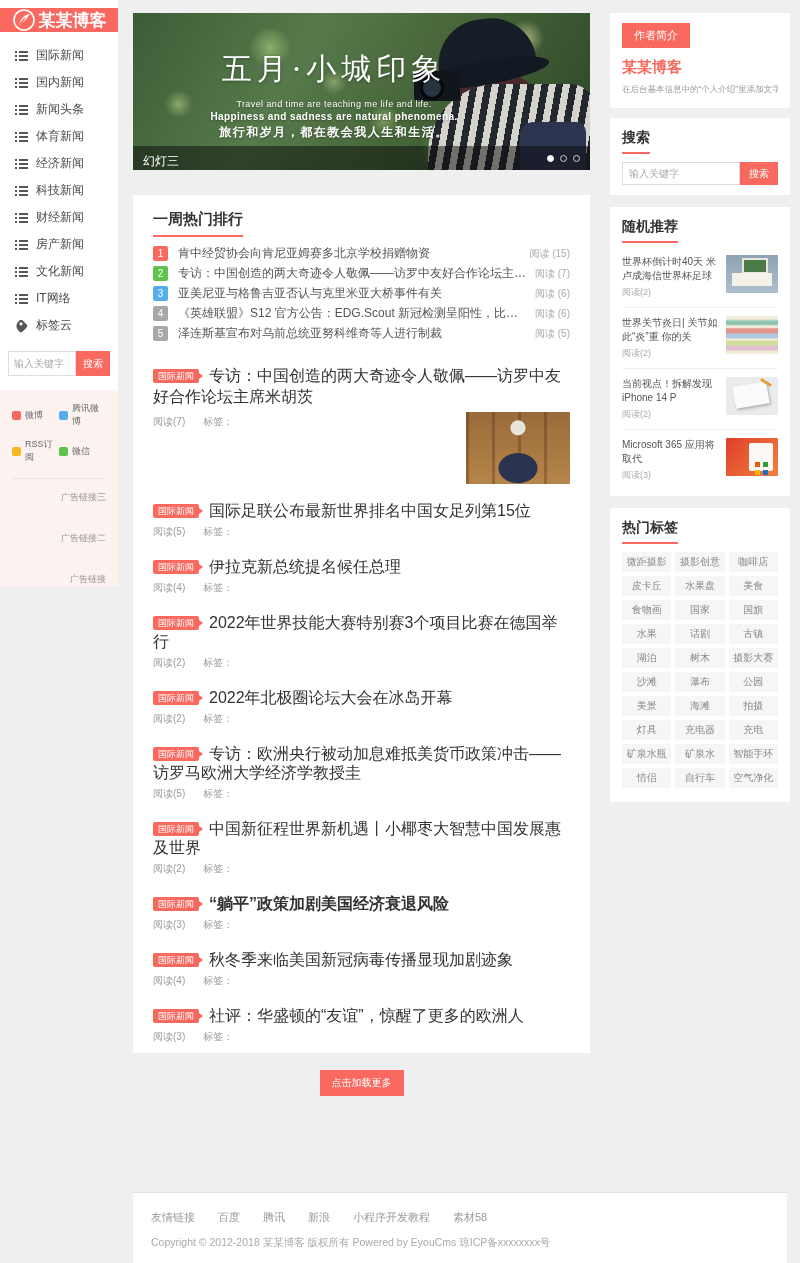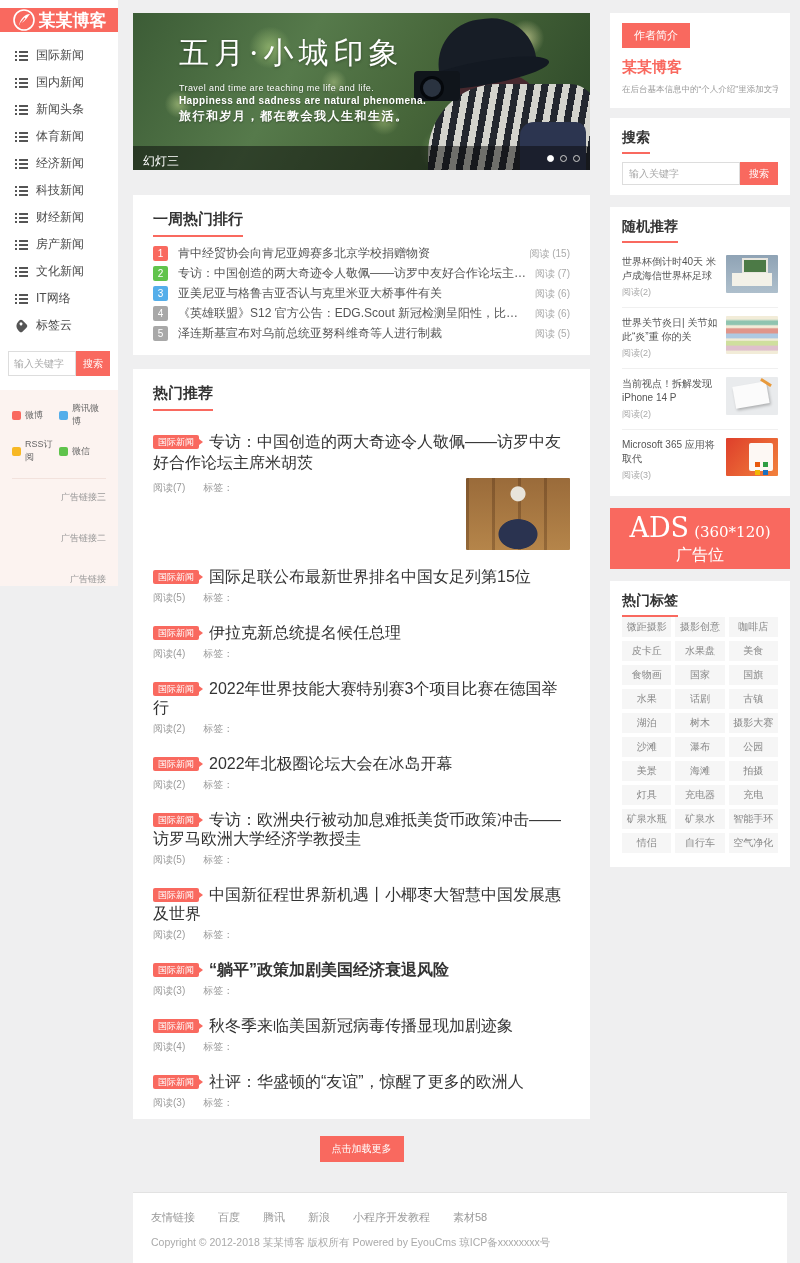--- a/index.html
+++ b/index.html
@@ -48,21 +48,21 @@
       radial-gradient(circle 18px at 44% 44%, rgba(230,244,170,.35), rgba(230,244,170,0) 70%),
       linear-gradient(120deg,#3c5c36,#567a4b 35%,#466539 62%,#2c4628); }
   .p-body { position:absolute; right:-6px; bottom:0; width:168px; height:86px; border-radius:70px 26px 0 0;
       background:repeating-linear-gradient(100deg,#23272e 0 7px,#d4d4cd 7px 14px); }
   .p-bag { position:absolute; right:4px; bottom:0; width:66px; height:48px; background:#2c3550; border-radius:14px 10px 0 0; }
   .p-hair { position:absolute; right:52px; top:60px; width:84px; height:64px; background:#47282e; border-radius:45%; }
   .p-hat { position:absolute; right:56px; top:6px; width:98px; height:54px; background:#171d26; border-radius:50px 50px 10px 10px; transform:rotate(-8deg); }
   .p-brim { position:absolute; right:40px; top:48px; width:132px; height:24px; background:#131922; border-radius:50%; transform:rotate(-10deg); }
   .p-camera { position:absolute; right:130px; top:58px; width:46px; height:30px; background:#10151b; border-radius:4px; }
   .p-camera::after { content:''; position:absolute; left:6px; top:5px; width:18px; height:18px; border-radius:50%; background:#2a3340; border:3px solid #05080c; }
-  .slide-text { position:absolute; left:46px; top:20px; width:310px; text-align:left; color:#fff; }
+  .slide-text { position:absolute; left:46px; top:36px; width:310px; text-align:center; color:#fff; }
   .slide-title { font-family:"DejaVu Serif","Liberation Serif",serif; font-size:30px; letter-spacing:5px; text-shadow:0 1px 3px rgba(0,0,0,.35); }
   .slide-sub1 { margin-top:9px; font-size:9px; letter-spacing:.4px; text-shadow:0 1px 2px rgba(0,0,0,.35); }
   .slide-sub2 { margin-top:2px; font-size:10px; font-weight:bold; letter-spacing:.4px; text-shadow:0 1px 2px rgba(0,0,0,.35); }
   .slide-sub3 { margin-top:2px; font-size:12px; font-weight:bold; letter-spacing:1.5px; text-shadow:0 1px 2px rgba(0,0,0,.35); }
   .caption-bar { position:absolute; left:0; right:0; bottom:0; height:24px; background:rgba(10,10,10,.5); display:flex; align-items:center; color:#fff; font-size:12px; padding:0 10px; }
   .caption-bar .cap { flex:1;margin-top:7px; }
   .dots { display:flex; gap:6px; align-items:center; }
   .dots i { width:7px; height:7px; border-radius:50%; border:1px solid #cfcfcf; background:rgba(40,40,40,.25); cursor:pointer; }
   .dots i.active { background:#fff; border-color:#fff; }
 
@@ -123,21 +123,21 @@
   .img-iphone::before { content:''; position:absolute; right:6px; top:4px; width:12px; height:3px; background:#e89a3c; transform:rotate(32deg); z-index:1; }
   .img-ms { background:linear-gradient(130deg,#de3f2b,#f2813c); }
   .img-ms::after { content:''; position:absolute; right:5px; top:5px; width:24px; height:28px; background:#fdf8f4; border-radius:2px; }
   .img-ms::before { content:''; position:absolute; right:10px; bottom:9px; width:5px; height:5px; background:#2f9e44; z-index:1; box-shadow:-8px 0 0 #e8590c, 0 8px 0 #1971c2, -8px 8px 0 #f2b705; }
   .adsbox { margin-top:14px; height:61px; background:#f9695f; color:#fff; display:flex; flex-direction:column; align-items:center; justify-content:center; cursor:pointer; font-family:"DejaVu Serif","Liberation Serif",serif; }
   .ads-l1 { line-height:28px; }
   .ads-word { font-size:27px; }
   .ads-size { font-size:15px; }
   .ads-l2 { font-size:16px; line-height:18px; }
   .tags-box { margin-top:15px; padding-bottom:14px; }
-  .tag-grid { display:grid; grid-template-columns:repeat(3,1fr); gap:4px; }
+  .tag-grid { margin-top:8px; display:grid; grid-template-columns:repeat(3,1fr); gap:4px; }
   .tag-grid a { background:#f6f6f6; color:#888; font-size:10px; text-align:center; padding:3px 0; white-space:nowrap; overflow:hidden; cursor:pointer; }
 
   
   .footer { position:absolute; left:133px; top:1192px; width:654px; height:71px; background:#fff; border-top:1px solid #e2e2e2; padding:17px 18px 0; }
   .f-links { display:flex; gap:23px; font-size:11px; color:#999; }
   .f-copy { margin-top:11px; font-size:10.5px; color:#aaa; }
 </style>
 </head>
 <body>
 
@@ -305,23 +305,20 @@
           </li>
 
           <li class="rank-row">
             <span class="rank-num" style="background: rgb(168, 168, 168);">5</span>
             <span class="rank-title">泽连斯基宣布对乌前总统亚努科维奇等人进行制裁</span>
             <span class="rank-reads">阅读 (5)</span>
           </li>
         </ul>
     </section>
 
-    <section class="panel hot-head">
-      <h2 class="p-title">热门推荐</h2>
-    </section>
 
     <article class="card featured">
       <h3>
         <span class="badge">国际新闻</span><span>专访：中国创造的两大奇迹令人敬佩——访罗中友好合作论坛主席米胡茨</span>
       </h3>
       <div class="f-body">
         <div class="meta">
           <span>阅读(7)</span>
           <span>标签：</span>
         </div>
@@ -472,27 +469,20 @@
           <div class="rand-item">
             <div class="rand-txt">
               <div class="rand-title">Microsoft 365 应用将取代</div>
               <div class="rand-reads">阅读(3)</div>
             </div>
             <span class="rand-thumb img-ms"></span>
           </div>
         </div>
     </div>
 
-    <div class="adsbox">
-      <div class="ads-l1">
-        <span class="ads-word">ADS</span>
-        <span class="ads-size">(360*120)</span>
-      </div>
-      <div class="ads-l2">广告位</div>
-    </div>
 
     <div class="rbox tags-box">
       <h2 class="r-title">热门标签</h2>
       <div class="tag-grid">
 
           <a>微距摄影</a>
 
           <a>摄影创意</a>
 
           <a>咖啡店</a>

